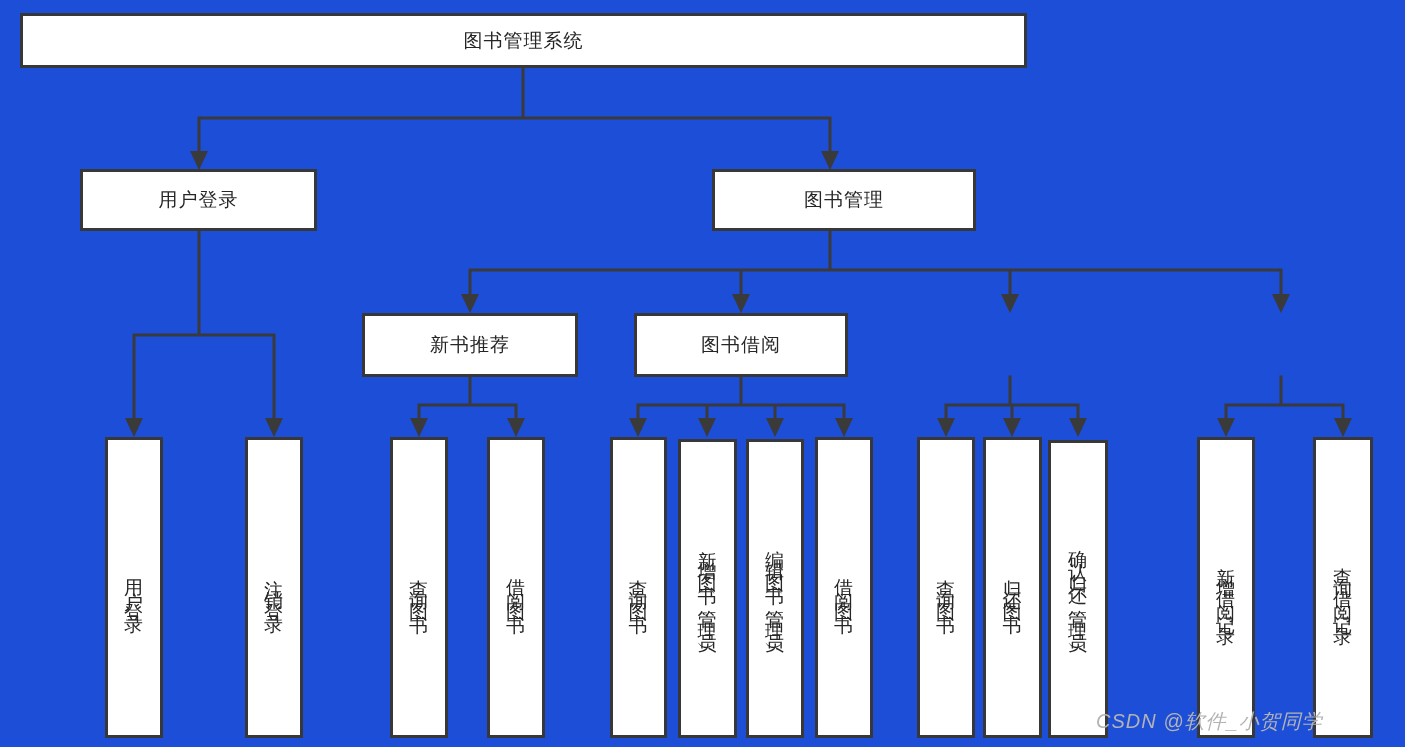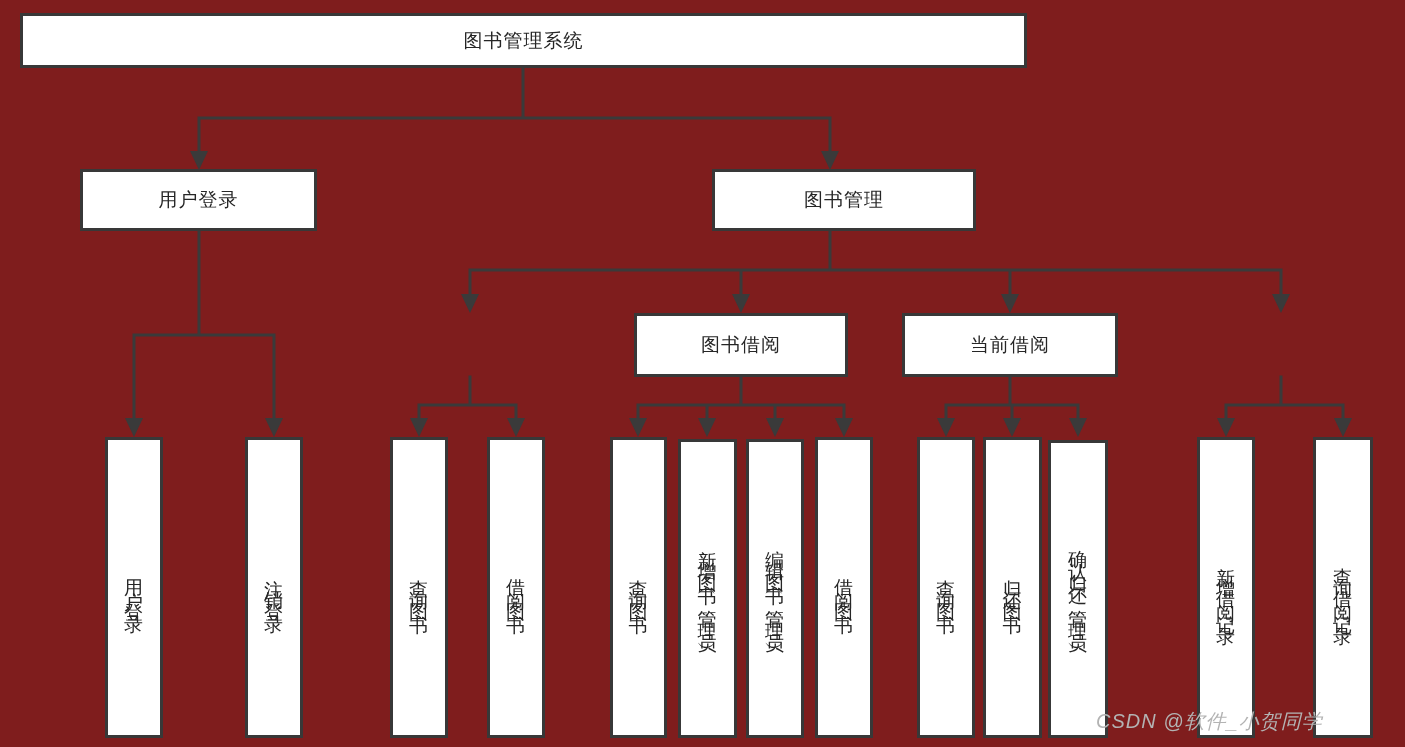--- a/index.html
+++ b/index.html
@@ -1,20 +1,20 @@
 <!DOCTYPE html>
 <html><head>
 <meta charset="utf-8">
 <style>
   html, body { margin: 0; padding: 0; background: #ffffff; }
   #stage {
     position: relative;
     width: 1405px;
     height: 747px;
-    background: #7f1d1d;
+    background: #1d4ed8;
     overflow: hidden;
     font-family: "Liberation Sans", "DejaVu Sans", sans-serif;
   }
   #connectors {
     position: absolute;
     left: 0; top: 0;
     width: 1405px; height: 747px;
     z-index: 1;
   }
   #connectors path {
@@ -114,22 +114,22 @@
       <polygon points="1217,418 1235,418 1226,437"></polygon>
       <polygon points="1334,418 1352,418 1343,437"></polygon>
     </g>
   </svg>
 
   <div class="hnode" style="left:20px; top:13px; width:1007px; height:55px;">图书管理系统</div>
 
   <div class="hnode" style="left:80px; top:169px; width:237px; height:62px;">用户登录</div>
   <div class="hnode" style="left:712px; top:169px; width:264px; height:62px;">图书管理</div>
 
+  <div class="hnode" style="left:362px; top:313px; width:216px; height:64px;">新书推荐</div>
   <div class="hnode" style="left:634px; top:313px; width:214px; height:64px;font-family:Liberation Mono, monospace;">图书借阅</div>
-  <div class="hnode" style="left:902px; top:313px; width:216px; height:64px;">当前借阅</div>
 
   <div class="vnode" style="left:105px; top:437px; width:58px; height:301px;">
     <span>用户登录</span>
   </div>
   <div class="vnode" style="left:245px; top:437px; width:58px; height:301px;">
     <span>注销登录</span>
   </div>
 
   <div class="vnode" style="left:390px; top:437px; width:58px; height:301px;">
     <span>查询图书</span>

